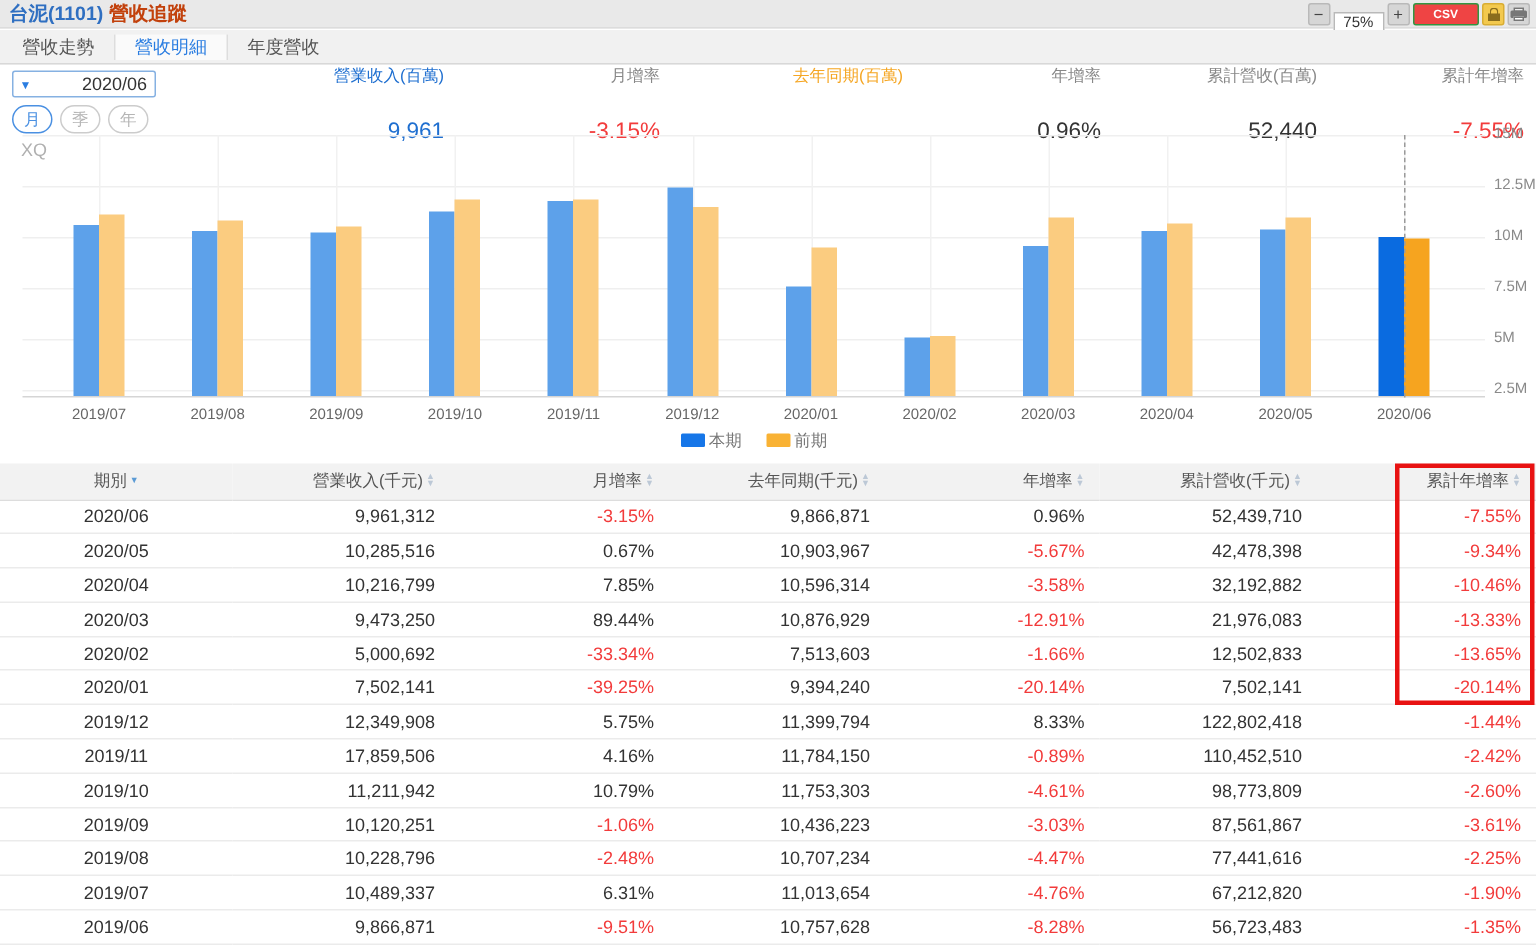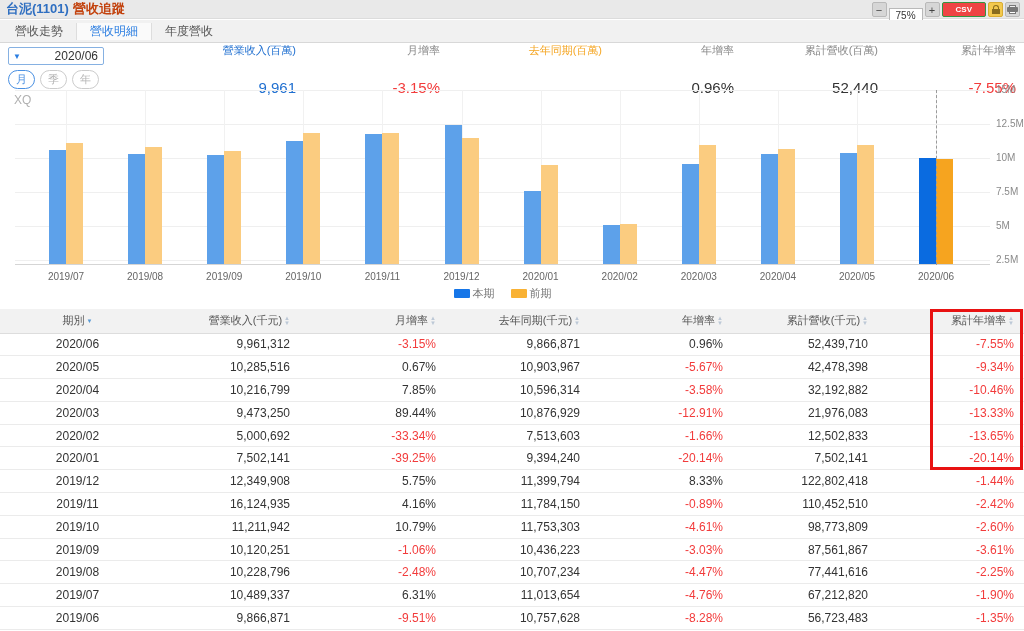--- a/index.html
+++ b/index.html
@@ -301,21 +301,21 @@
           <td>2019/12</td>
           <td>12,349,908</td>
           <td>5.75%</td>
           <td>11,399,794</td>
           <td>8.33%</td>
           <td>122,802,418</td>
           <td class="neg">-1.44%</td>
         </tr>
         <tr>
           <td>2019/11</td>
-          <td>16,124,935</td>
+          <td>17,859,506</td>
           <td>4.16%</td>
           <td>11,784,150</td>
           <td class="neg">-0.89%</td>
           <td>110,452,510</td>
           <td class="neg">-2.42%</td>
         </tr>
         <tr>
           <td>2019/10</td>
           <td>11,211,942</td>
           <td>10.79%</td>

